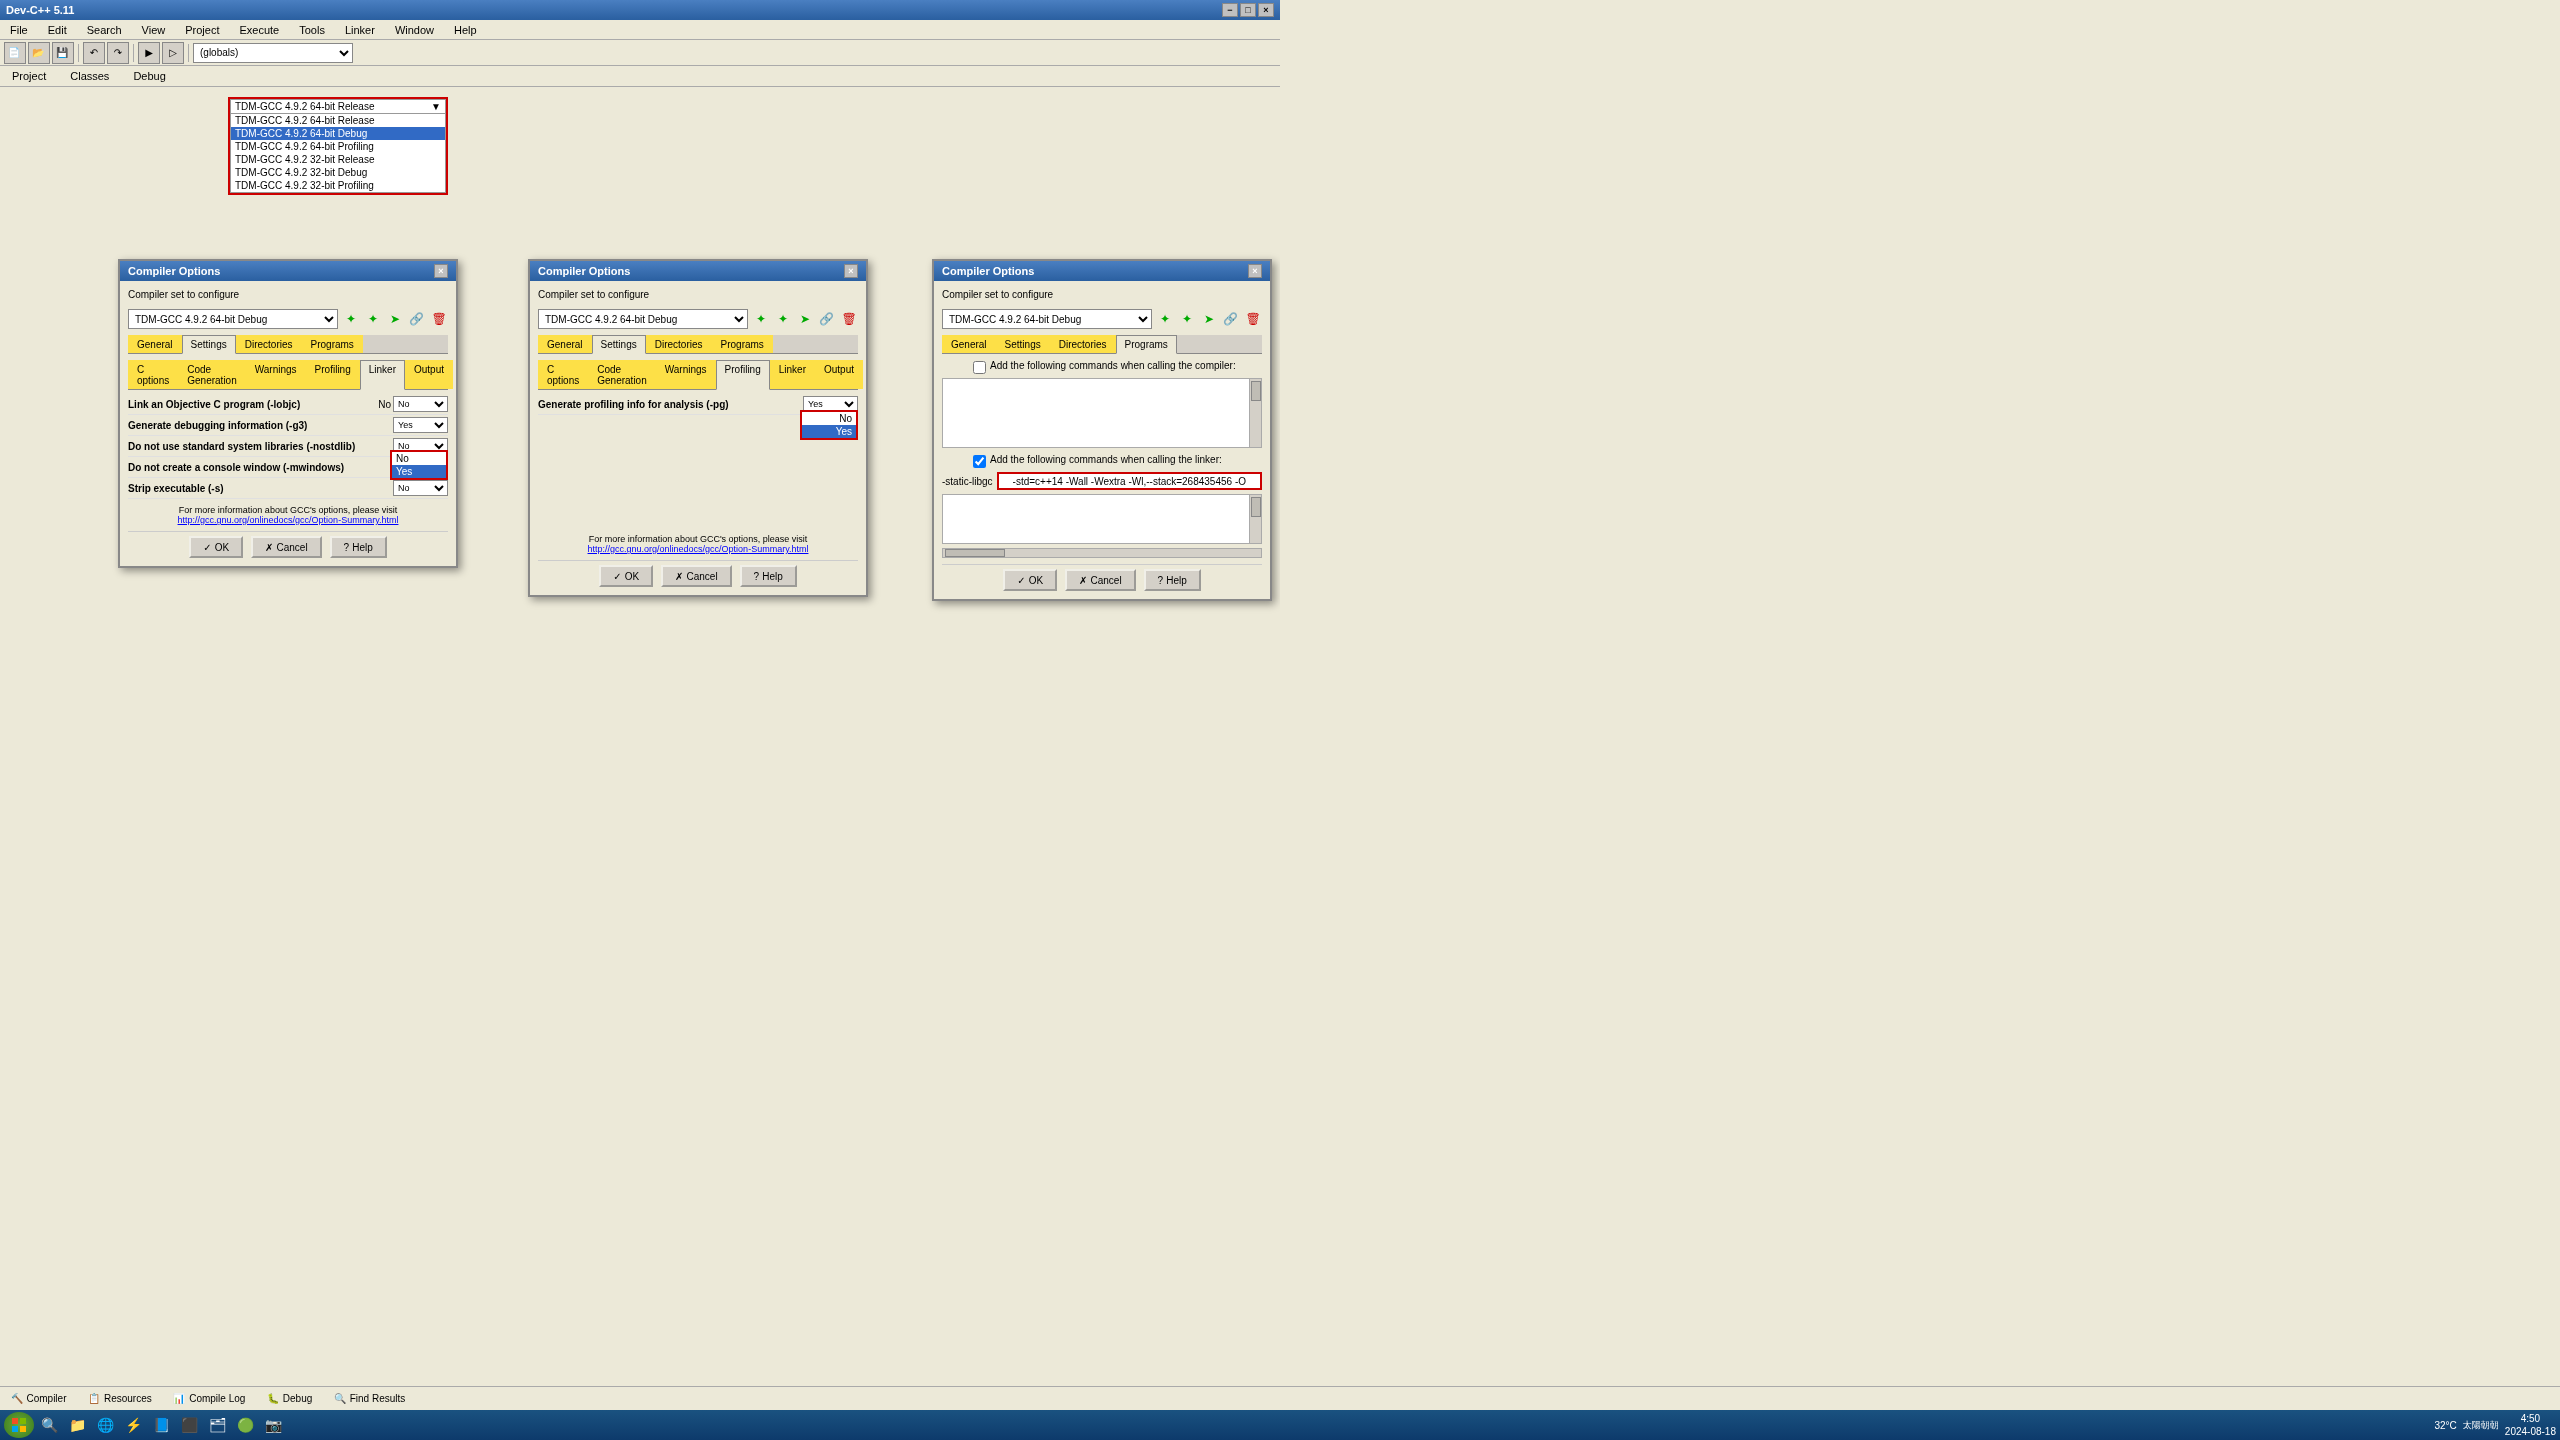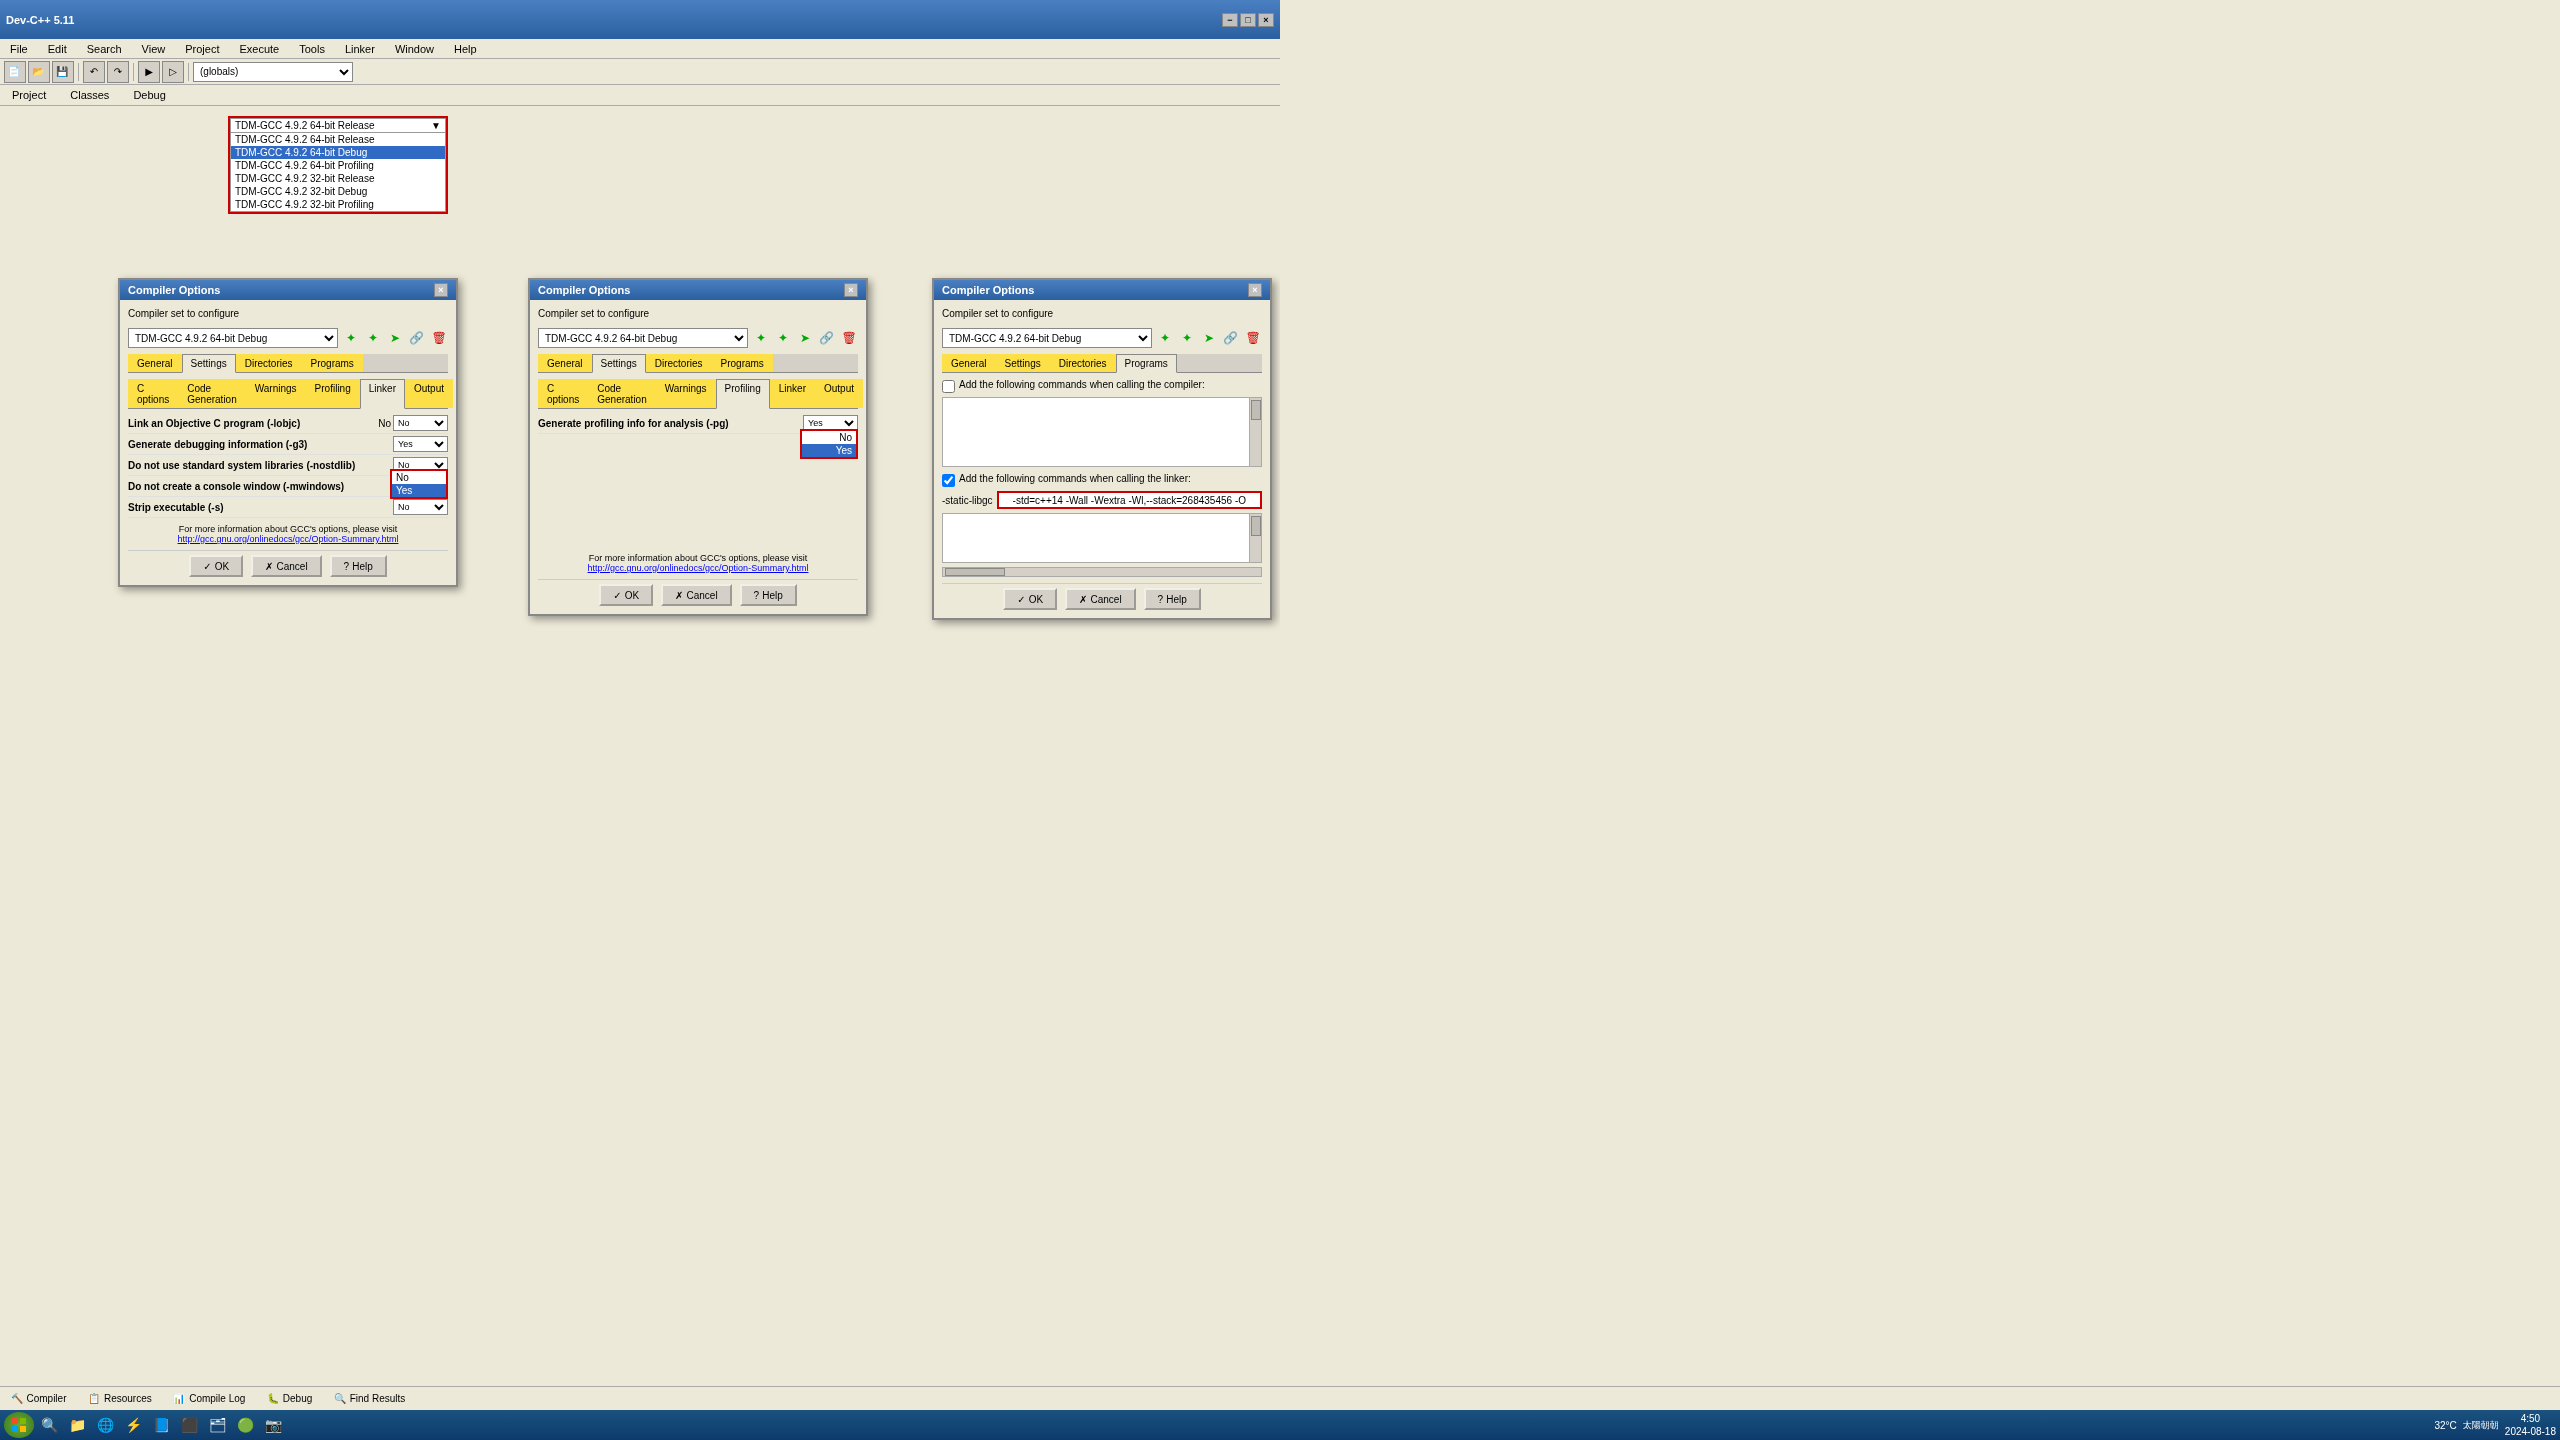--- a/index.html
+++ b/index.html
@@ -10,21 +10,21 @@
       font-family: 'Segoe UI', Tahoma, Geneva, Verdana, sans-serif;
       font-size: 11px;
       overflow: hidden;
       position: relative;
     }
 
     
     .title-bar {
       background: linear-gradient(to bottom, #4a7fc1, #2a5fa0);
       color: white;
-      height: 39px;
+      height: 20px;
       display: flex;
       align-items: center;
       padding: 0 6px;
       font-size: 11px;
       font-weight: bold;
       user-select: none;
     }
     .title-bar .title-text { flex: 1; }
     .title-bar .win-controls { display: flex; gap: 2px; }
     .win-btn {
@@ -256,20 +256,21 @@
       display: flex; align-items: center; gap: 3px;
     }
 
     
     .checkbox-row {
       display: flex;
       align-items: flex-start;
       gap: 4px;
       margin-bottom: 4px;
       font-size: 10px;
+      margin-left: 31px;
     }
     .checkbox-row input[type=checkbox] { margin-top: 1px; }
     .linker-input-row {
       display: flex;
       align-items: center;
       gap: 4px;
       margin-top: 4px;
     }
     .linker-label { font-size: 10px; white-space: nowrap; }
     .linker-input {

